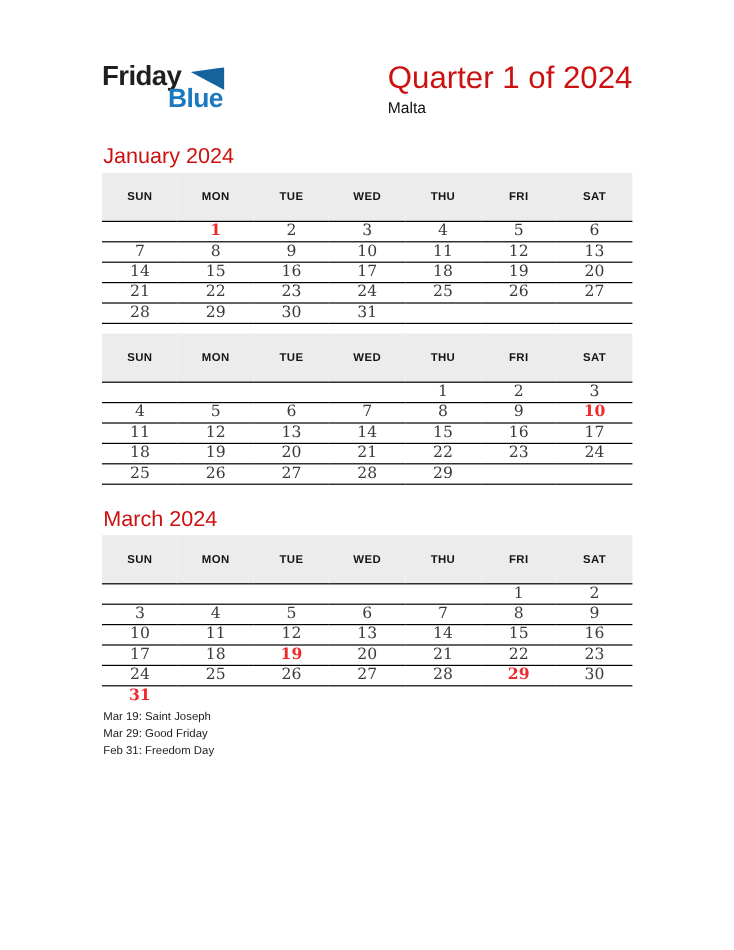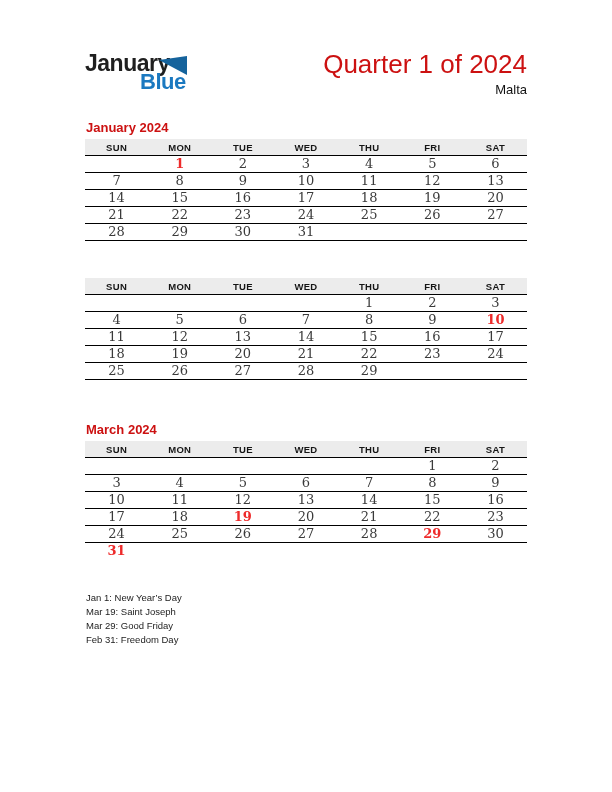--- a/index.html
+++ b/index.html
@@ -17,61 +17,61 @@
     font-size:23px;line-height:1;font-weight:600;
     color:var(--logo-dark);letter-spacing:-0.5px;
   }
   .logo-triangle{position:absolute;left:74px;top:4px;width:28px;height:19px;}
   .logo-blue{
     font-size:22px;line-height:1;font-weight:600;
     color:var(--logo-blue);letter-spacing:-0.5px;
     margin-left:55px;margin-top:-4px;
   }
   
-  .title-block{position:absolute;top:51px;right:85px;text-align:right;}
+  .title-block{position:absolute;top:51px;right:85px;text-align:left;}
   .quarter-title{font-size:26px;line-height:1;color:var(--title-red);}
   .region{font-size:13px;line-height:1;color:#111;margin-top:6px;}
   
   #months .month{position:absolute;left:85px;width:442px;}
   #months .month:nth-of-type(1){top:121px;}
   #months .month:nth-of-type(2){top:278px;}
   #months .month:nth-of-type(3){top:423px;}
   .month-title{
-    font-size:13px;font-weight:700;color:var(--title-red);
+    font-size:18px;font-weight:400;color:var(--title-red);
     line-height:1;margin:0 0 5px 1px;
   }
   table.cal{border-collapse:collapse;table-layout:fixed;width:442px;}
   table.cal thead tr{
     background:var(--header-band);
     border-bottom:1.5px solid #000;
   }
   table.cal th{
     font-size:9.5px;font-weight:700;color:var(--weekday-text);
     letter-spacing:0.3px;text-align:center;
-    height:16px;padding:0;
+    height:16px;padding:12px;
   }
   table.cal tbody tr{border-bottom:1px solid #000;}
   table.cal tbody tr.no-border{border-bottom:none;}
   table.cal td{
     font-family:"DejaVu Serif", serif;
     font-size:13px;color:var(--date-text);
     text-align:center;height:16px;padding:0;line-height:16px;
   }
   table.cal td.red-day{color:var(--holiday-red);font-weight:700;}
   
   .notes{position:absolute;left:86px;top:591px;}
   .note{font-size:9.5px;line-height:14px;color:#1c1c1c;}
 </style>
 </head>
 <body>
 
 <div class="page">
 
   <div class="logo">
-    <div class="logo-general">January</div>
+    <div class="logo-general">Friday</div>
     <svg class="logo-triangle" viewBox="0 0 28 19" aria-hidden="true">
       <polygon points="0,4 28,0 28,19" fill="var(--logo-triangle)"></polygon>
     </svg>
     <div class="logo-blue">Blue</div>
   </div>
 
   <div class="title-block">
     <div class="quarter-title">Quarter 1 of 2024</div>
     <div class="region">Malta</div>
   </div>
@@ -270,19 +270,18 @@
               <td></td>
               <td></td>
               <td></td>
             </tr>
           </tbody>
         </table>
       </section>
     </div>
 
   <div class="notes" id="notes">
-      <div class="note">Jan 1: New Year’s Day</div>
       <div class="note">Mar 19: Saint Joseph</div>
       <div class="note">Mar 29: Good Friday</div>
       <div class="note">Feb 31: Freedom Day</div>
     </div>
 
 </div>
 
 </body></html>

